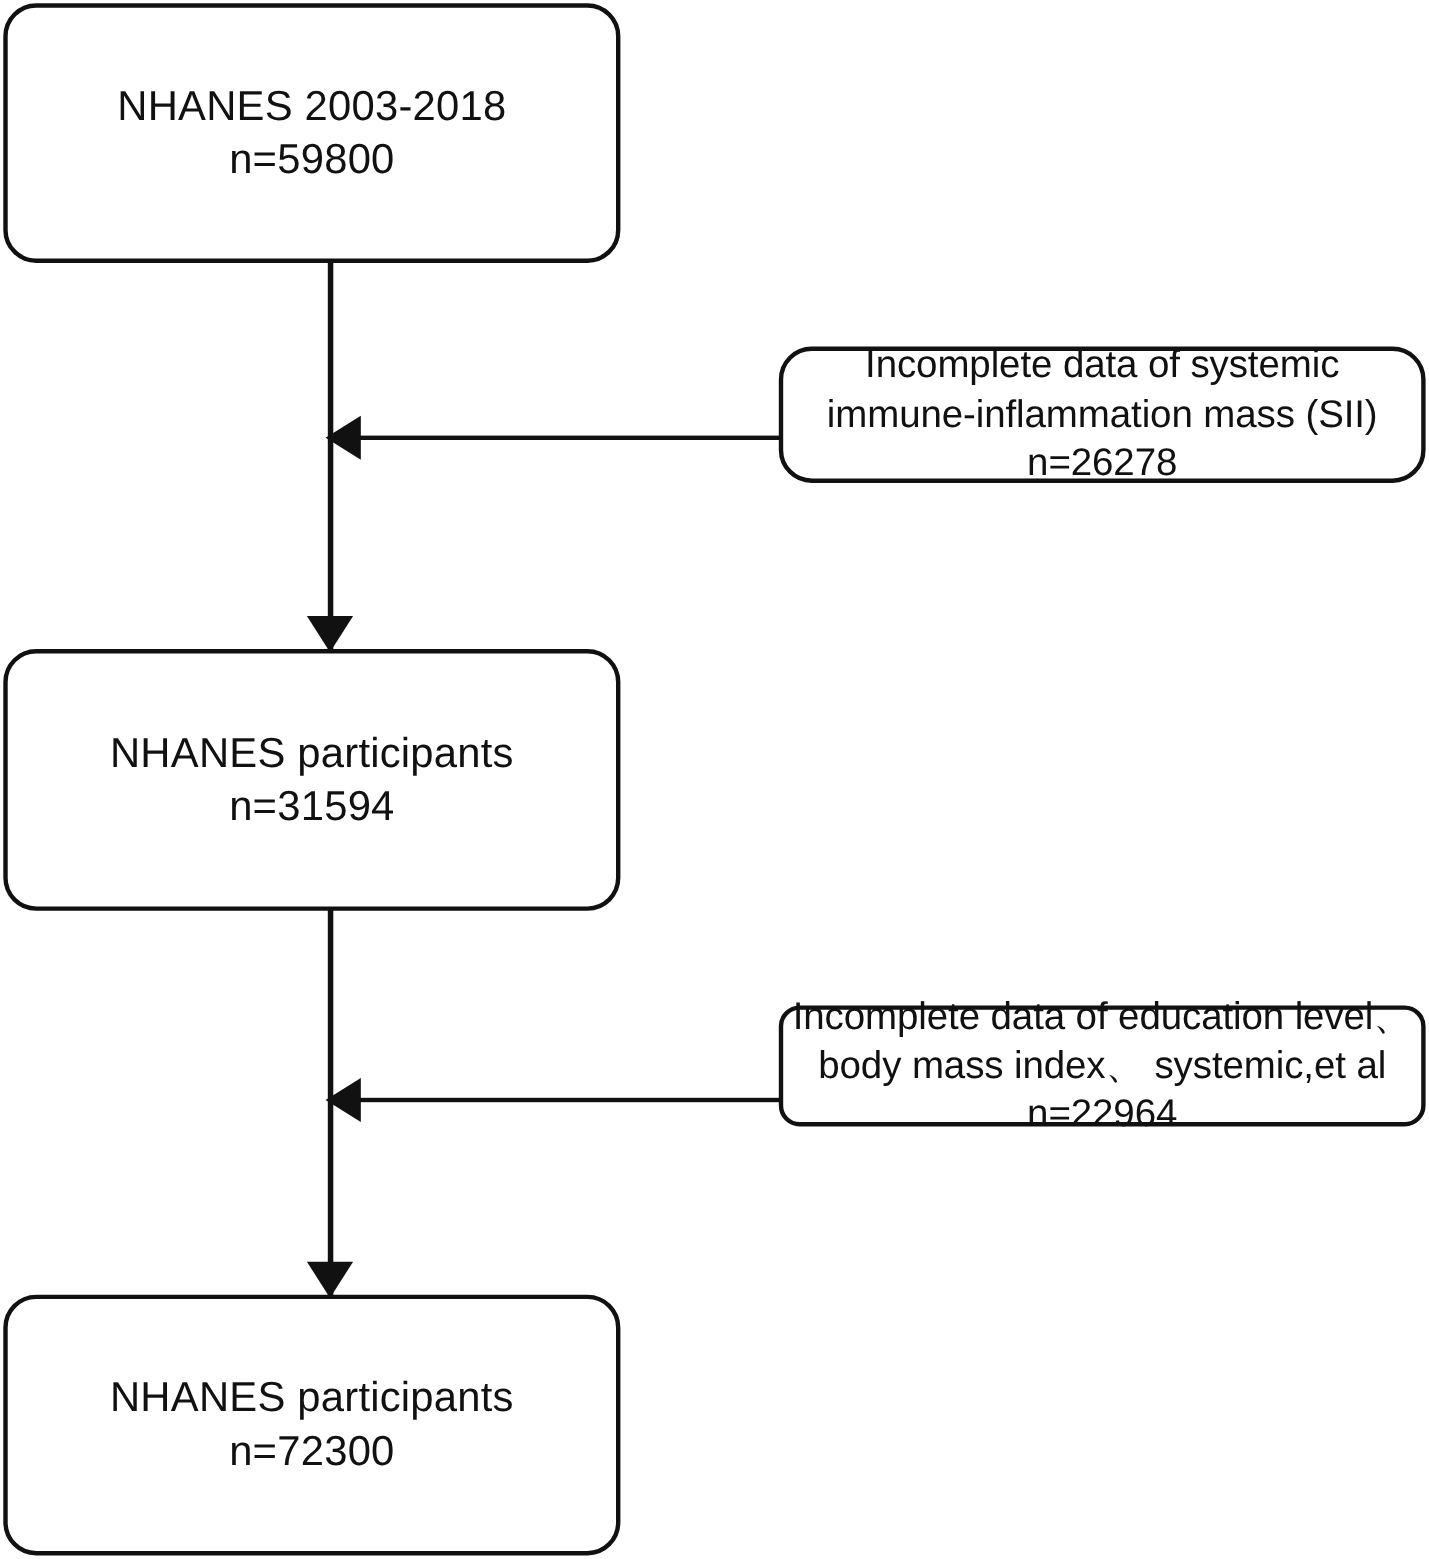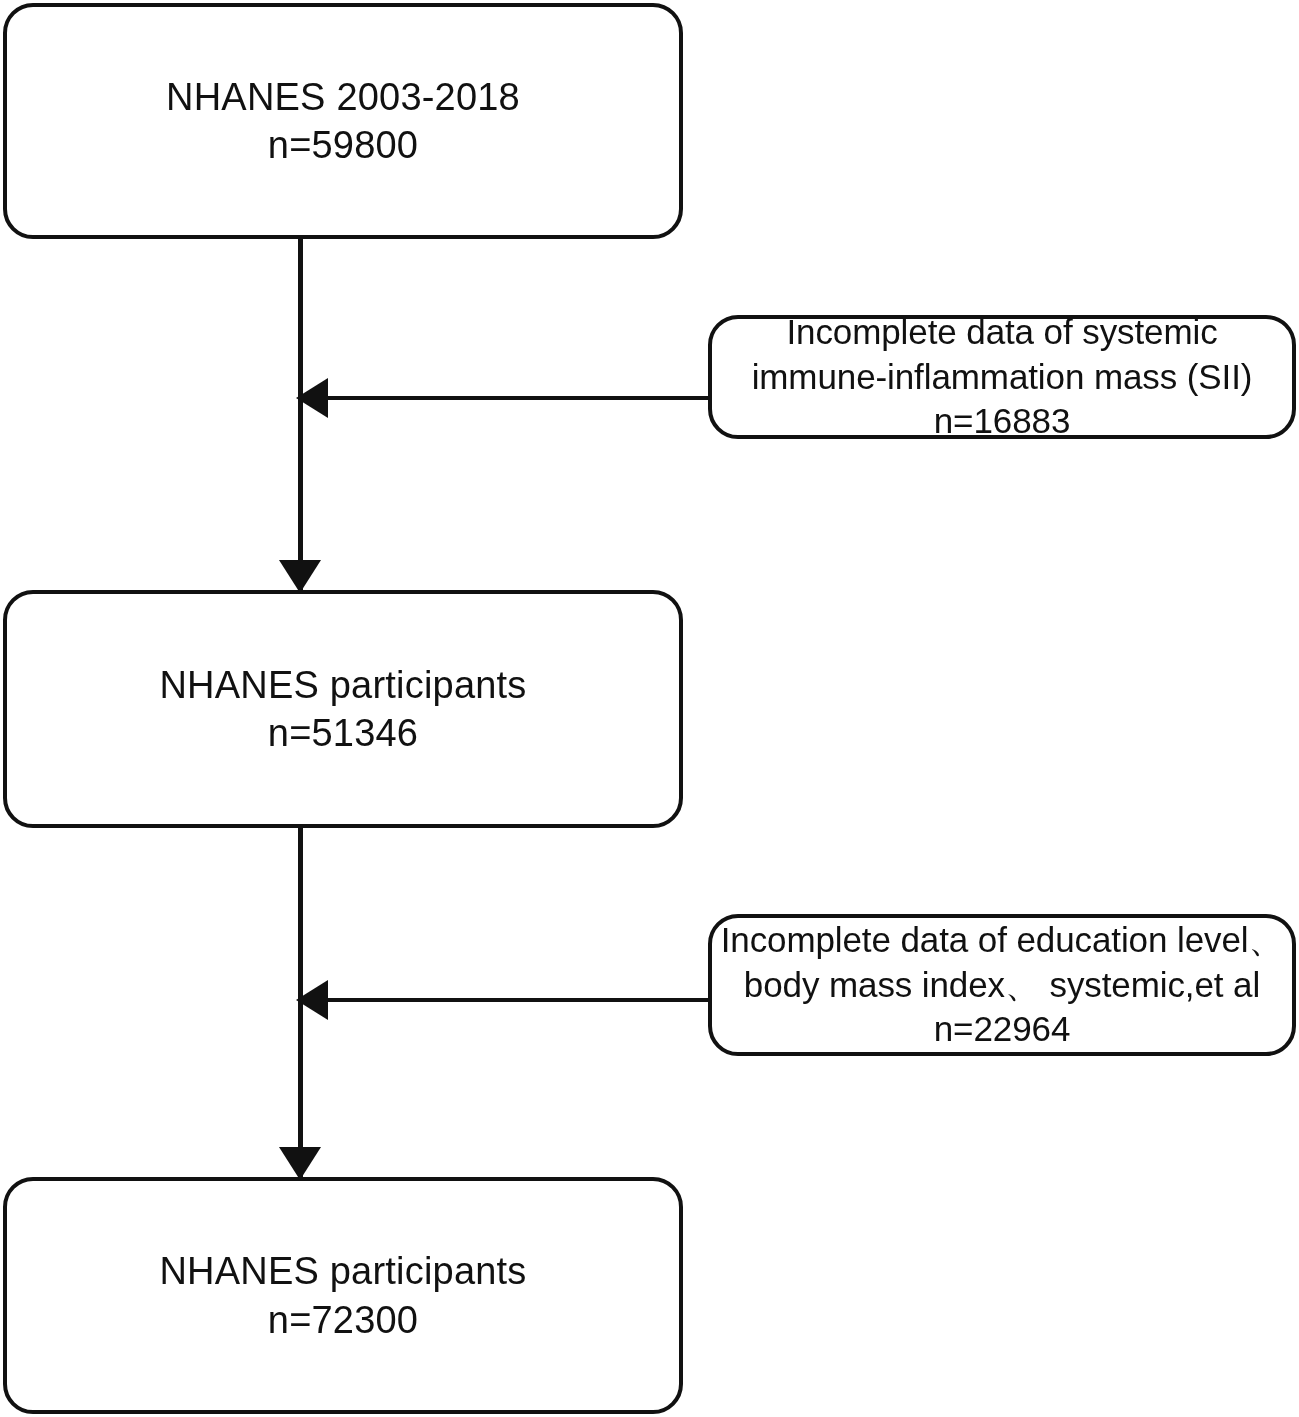--- a/index.html
+++ b/index.html
@@ -33,39 +33,39 @@
     z-index: 2;
   }
   .node .line {
     display: block;
     white-space: nowrap;
     line-height: 1.22;
   }
   
   .node--primary {
     left: 3px;
-    width: 680px;
+    width: 561px;
     font-size: 38px;
     letter-spacing: 0.2px;
   }
   #node-source   { top: 3px;    height: 236px; }
   #node-stage1   { top: 590px;  height: 238px; }
   #node-final    { top: 1177px; height: 237px; }
 
   .node--primary .line { padding: 1px 0; }
 
   
   .node--exclusion {
     left: 708px;
     width: 588px;
     font-size: 35px;
     letter-spacing: -0.1px;
   }
   #node-exclusion-sii { top: 315px; height: 124px; }
-  #node-exclusion-cov { top: 914px; height: 142px; }
+  #node-exclusion-cov { top: 914px; height: 110px; border-radius: 19px; }
 
   .node--exclusion .line { line-height: 1.27; }
   .node--exclusion .line.overflow {
     margin-left: -12px;
     margin-right: -12px;
   }
 
   
   .conn {
     position: absolute;
@@ -129,26 +129,26 @@
   <div class="arrow-head arrow-head--left" id="arrow-left-cov"></div>
 
   <div class="node node--primary" id="node-source">
     <span class="line">NHANES  2003-2018</span>
     <span class="line">n=59800</span>
   </div>
 
   <div class="node node--exclusion" id="node-exclusion-sii">
     <span class="line">Incomplete data of systemic</span>
     <span class="line">immune-inflammation mass (SII)</span>
-    <span class="line">n=16883</span>
+    <span class="line">n=26278</span>
   </div>
 
   <div class="node node--primary" id="node-stage1">
     <span class="line">NHANES  participants</span>
-    <span class="line">n=51346</span>
+    <span class="line">n=31594</span>
   </div>
 
   <div class="node node--exclusion" id="node-exclusion-cov">
     <span class="line overflow">Incomplete data of  education level、</span>
     <span class="line overflow">body mass index、 systemic,et al</span>
     <span class="line">n=22964</span>
   </div>
 
   <div class="node node--primary" id="node-final">
     <span class="line">NHANES  participants</span>

